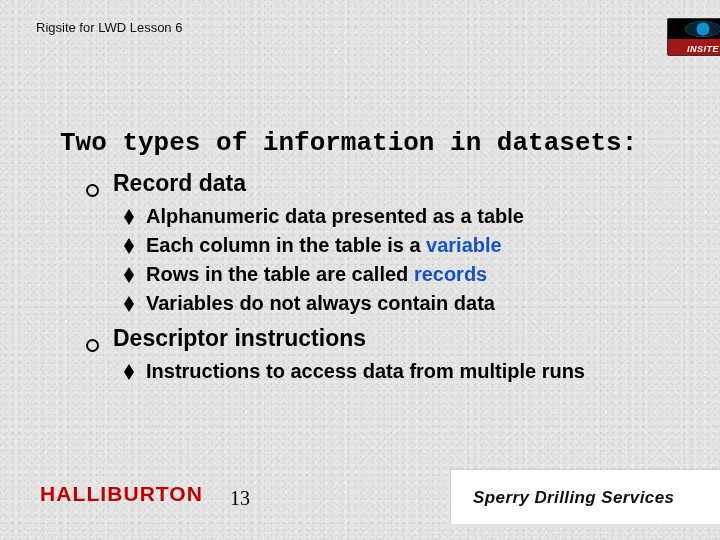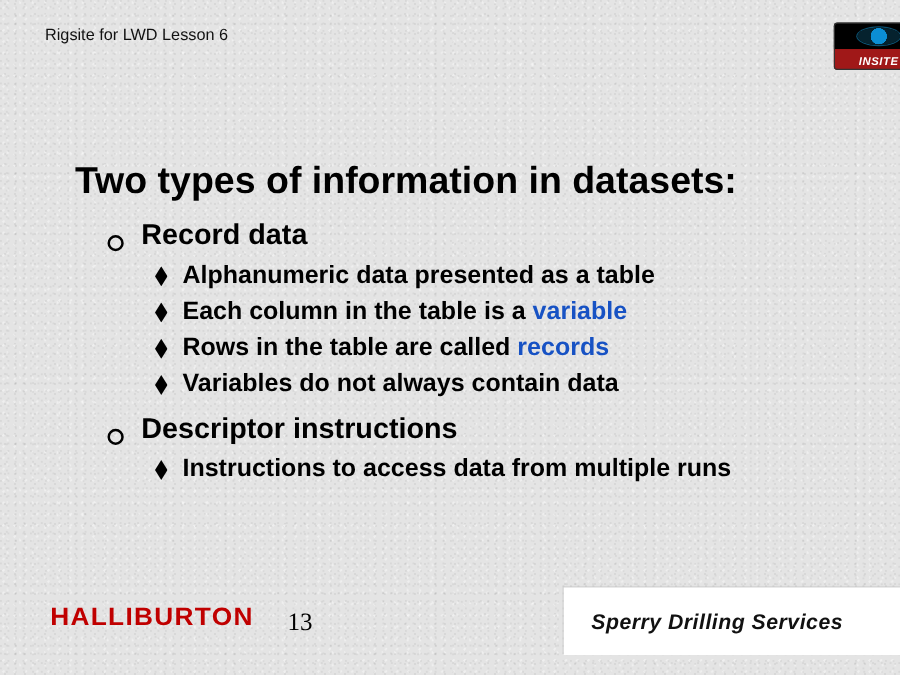--- a/index.html
+++ b/index.html
@@ -79,23 +79,24 @@
     font-family: "Arial Black", Arial, sans-serif;
   }
   .body {
     position: absolute;
     top: 128px;
     left: 60px;
     right: 40px;
     color: #000;
   }
   .subtitle {
-    font-size: 30px;
+    font-size: 26px;
     font-weight: bold;
     margin-bottom: 12px;
+    font-family: Liberation Mono, monospace;
   }
   .lvl1 {
     display: flex;
     align-items: flex-end;
     margin: 10px 0 8px 26px;
     font-size: 23px;
     font-weight: bold;
   }
   .lvl2 {
     display: flex;

